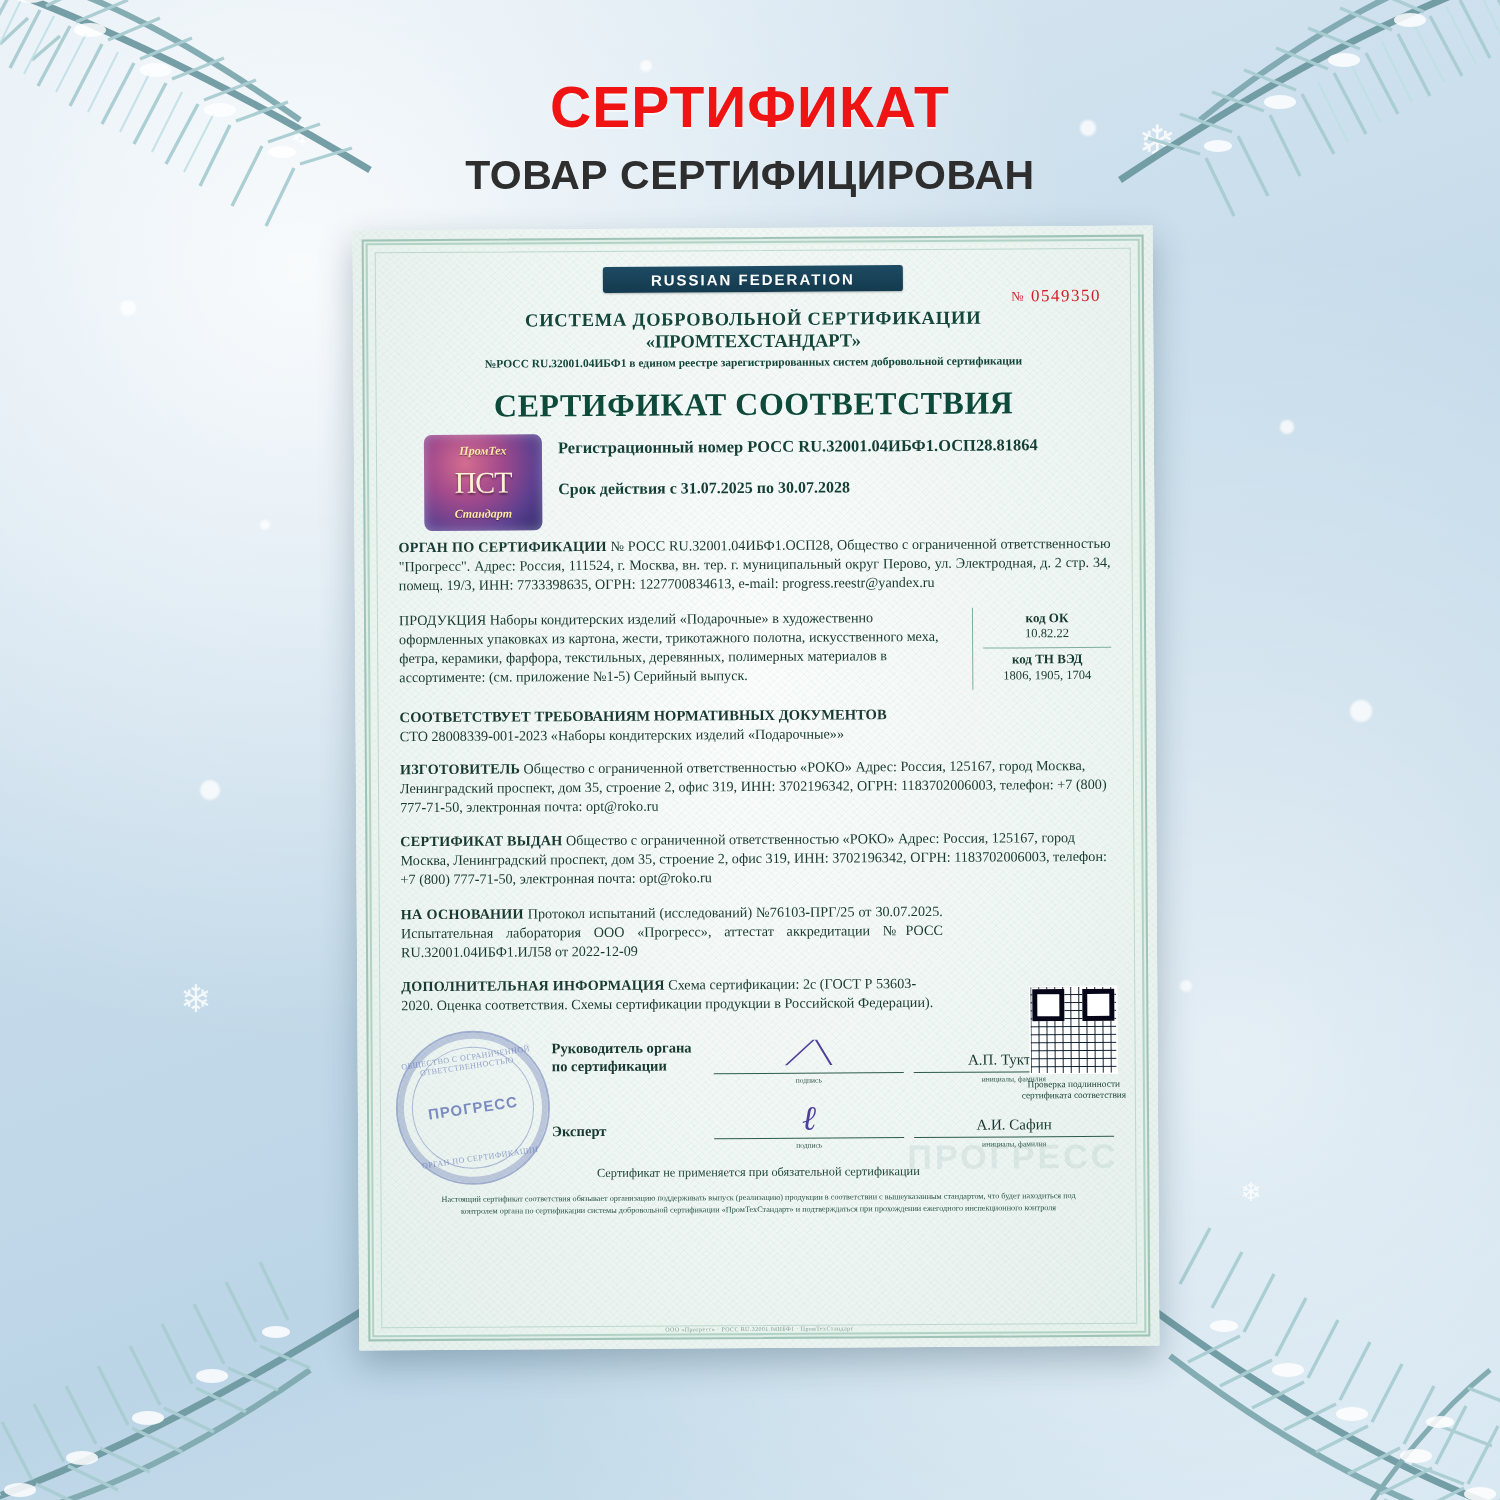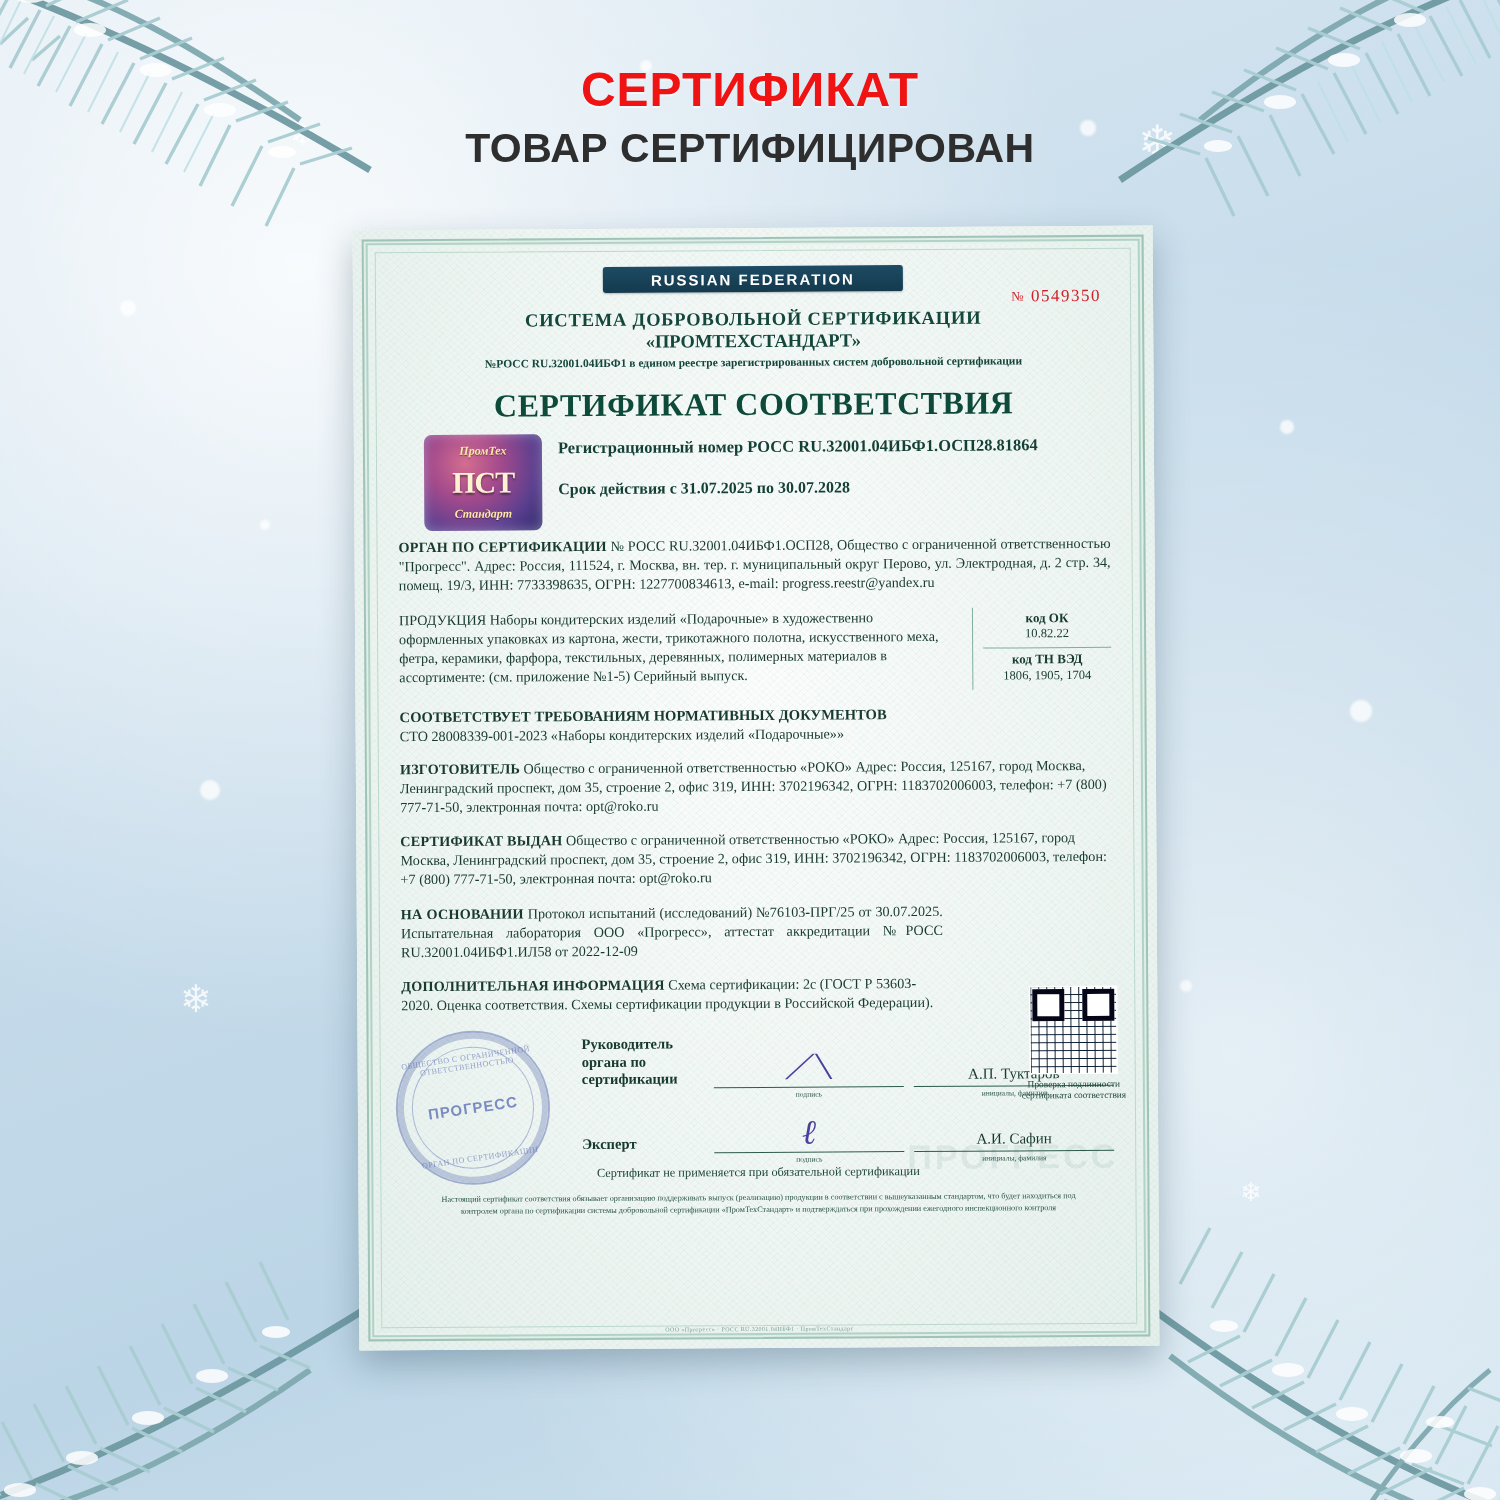--- a/index.html
+++ b/index.html
@@ -45,24 +45,24 @@
   
   .headline {
     position: absolute;
     top: 62px;
     left: 0;
     width: 1500px;
     text-align: center;
     z-index: 6;
   }
   .headline h1 {
-    margin: 0;
+    margin: 12px;
     font-family: "Liberation Sans", sans-serif;
     font-weight: bold;
-    font-size: 48px;
+    font-size: 57px;
     letter-spacing: 1px;
     color: #f01313;
     text-shadow: 0 2px 0 rgba(255,255,255,0.6);
   }
   .headline h2 {
     margin: 8px 0 0 0;
     font-family: "Liberation Sans", sans-serif;
     font-weight: bold;
     font-size: 41px;
     letter-spacing: 0.5px;
@@ -204,21 +204,21 @@
     font-style: italic;
     font-weight: bold;
     font-size: 12px;
     color: #ffe9a8;
     text-shadow: 0 1px 1px rgba(0,0,0,0.4);
   }
   .emblem .e-top { top: 9px; }
   .emblem .e-bot { bottom: 9px; }
   .emblem .e-mid {
     font-family: "Liberation Serif", serif;
-    font-weight: bold;
+    font-weight: normal;
     font-size: 30px;
     color: #fdf3d2;
     letter-spacing: -1px;
     text-shadow: 0 2px 2px rgba(0,0,0,0.45);
   }
   .reg-line {
     font-weight: bold;
     font-size: 16.5px;
     color: #143f34;
     margin-top: 12px;
@@ -371,21 +371,20 @@
     align-items: flex-end;
     gap: 10px;
     margin-bottom: 26px;
   }
   .sign-role {
     width: 188px;
     font-weight: bold;
     font-size: 14.6px;
     color: #17392f;
     line-height: 1.2;
-    margin-left: 30px;
   }
   .sign-line {
     position: relative;
     flex: 0 0 190px;
     border-bottom: 1px solid #2c5b4c;
     height: 38px;
   }
   .sign-line .scribble {
     position: absolute;
     bottom: 2px;

